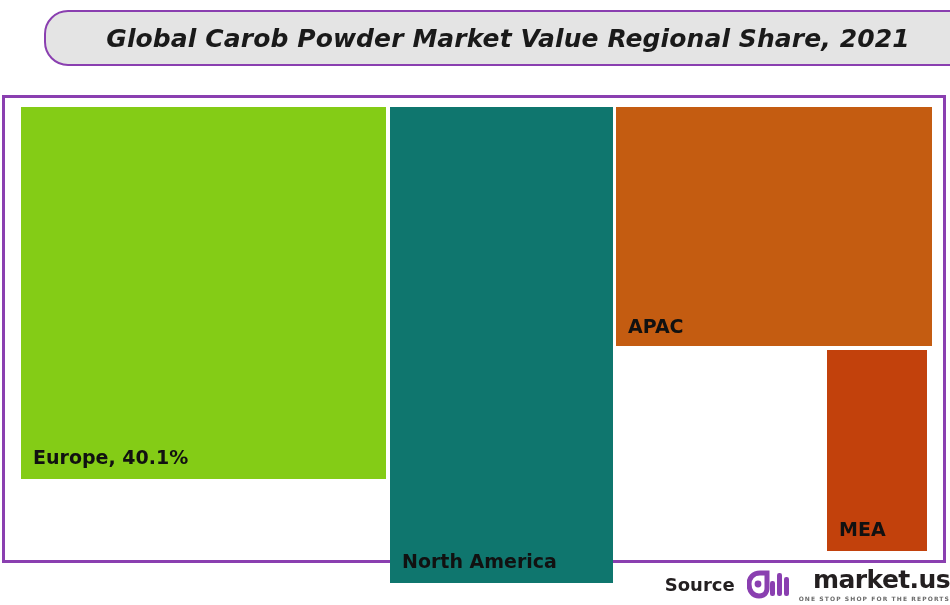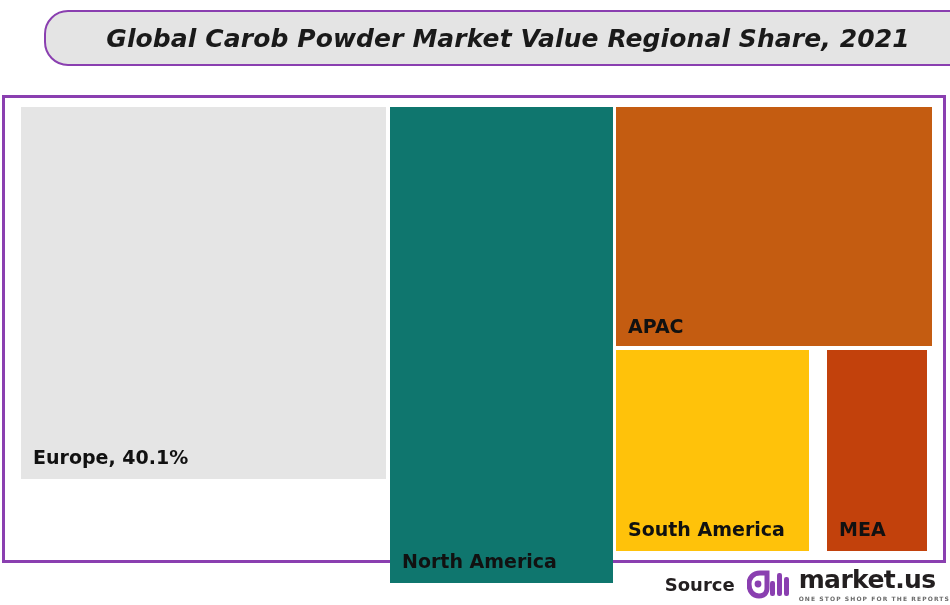--- a/index.html
+++ b/index.html
@@ -113,20 +113,21 @@
   .logo-mark {
     width: 46px;
     height: 34px;
     margin-right: 6px;
     flex: 0 0 auto;
   }
   .logo-text-wrap {
     display: flex;
     flex-direction: column;
     justify-content: center;
+    align-items: flex-end;
   }
   .logo-word {
     font-family: "DejaVu Sans", sans-serif;
     font-size: 25px;
     font-weight: bold;
     color: #231f20;
     line-height: 1;
     letter-spacing: -0.6px;
   }
   .logo-tag {
@@ -144,35 +145,32 @@
 
 <div id="page">
 
   <div class="title-box">
     <div class="title-text">Global Carob Powder Market Value Regional Share, 2021</div>
   </div>
 
   <div class="chart-frame">
     <div class="treemap">
 
-      <div class="tile" style="left:16px; top:9px; width:365px; height:372px; background:#e5e5e5;">
+      <div class="tile" style="left:16px; top:9px; width:365px; height:372px; background:#84cc16;">
         <span class="tile-label">Europe, 40.1%</span>
       </div>
 
       <div class="tile" style="left:385px; top:9px; width:223px; height:476px; background:#0f766e;">
         <span class="tile-label">North America</span>
       </div>
 
       <div class="tile" style="left:611px; top:9px; width:316px; height:239px; background:#c45c11;">
         <span class="tile-label apac-label">APAC</span>
       </div>
 
-      <div class="tile" style="left:611px; top:252px; width:193px; height:201px; background:#ffc20a;">
-        <span class="tile-label">South America</span>
-      </div>
 
       <div class="tile" style="left:810px; top:252px; width:100px; height:201px; background:#c2410c;margin-left:12px;">
         <span class="tile-label">MEA</span>
       </div>
 
     </div>
   </div>
 
   <div class="footer">
     <span class="source-label">Source</span>

